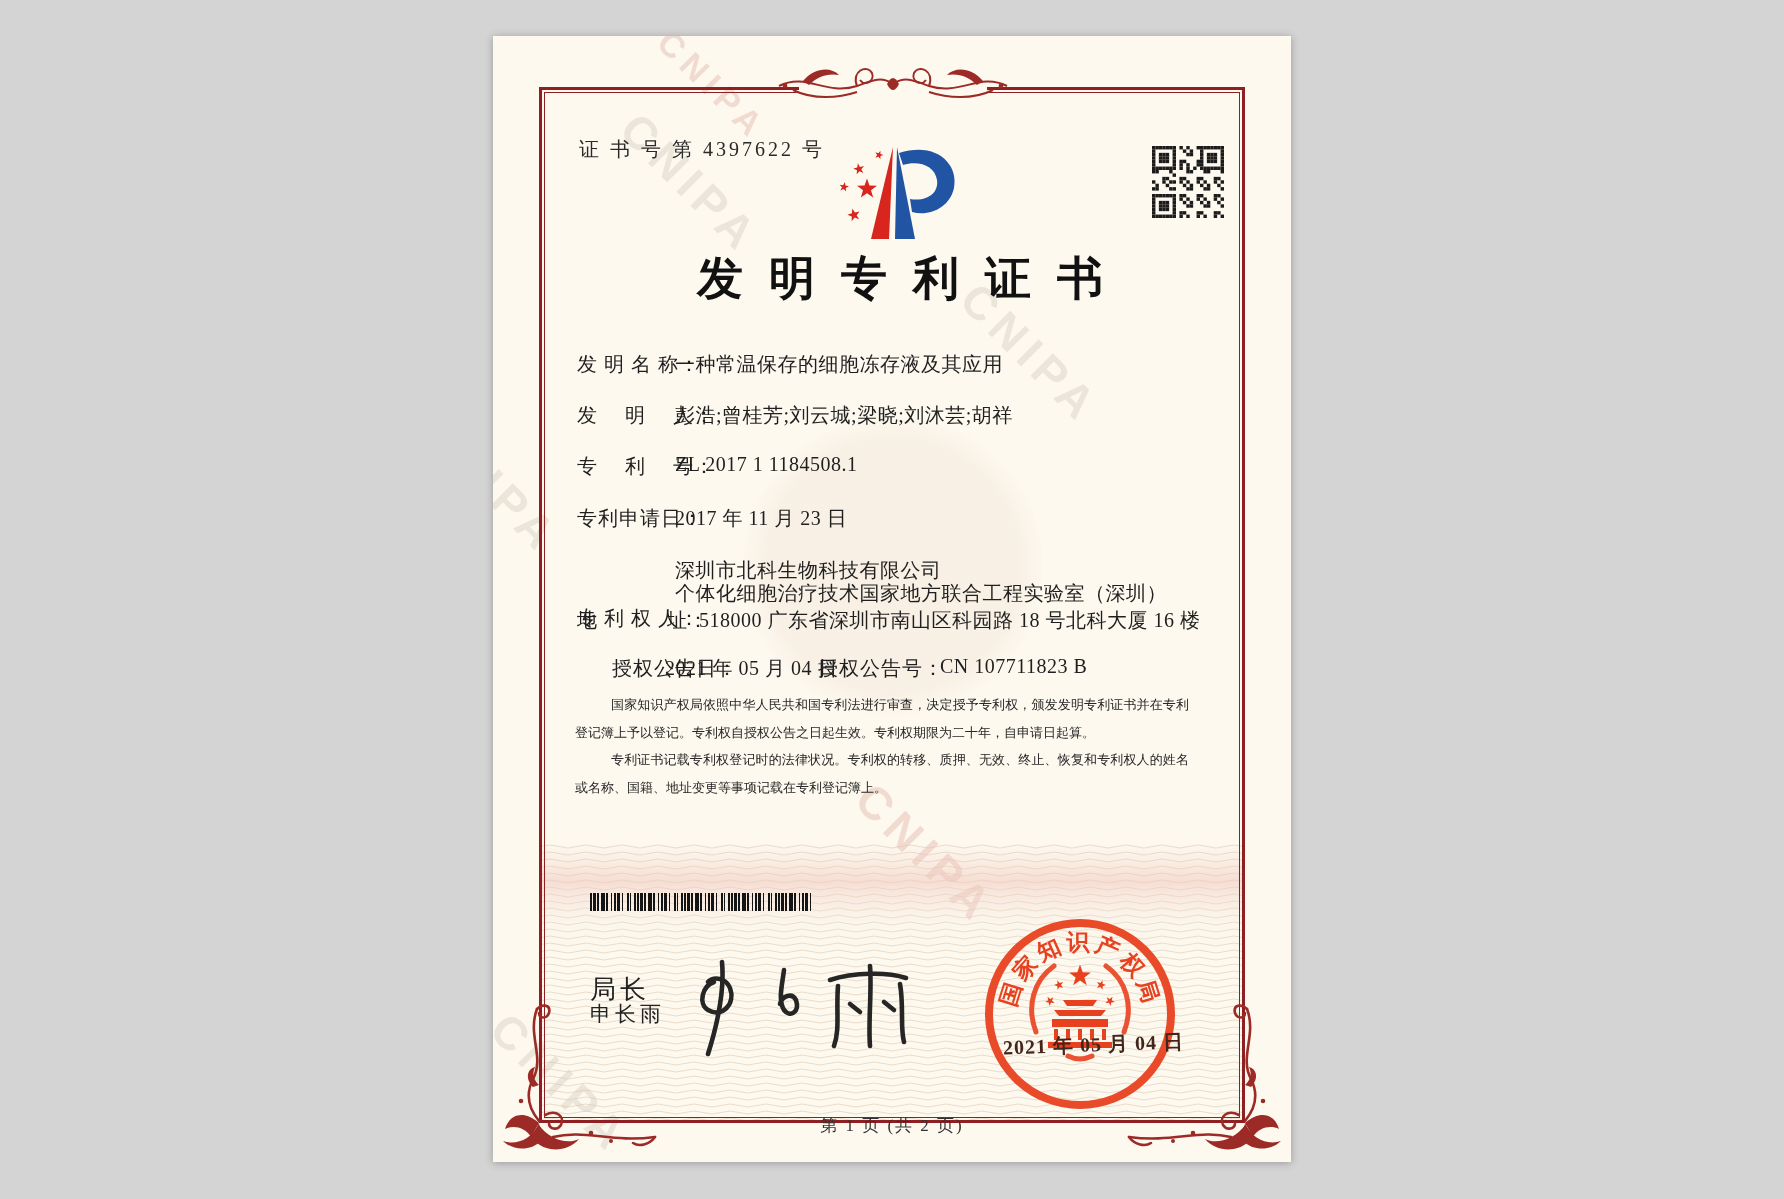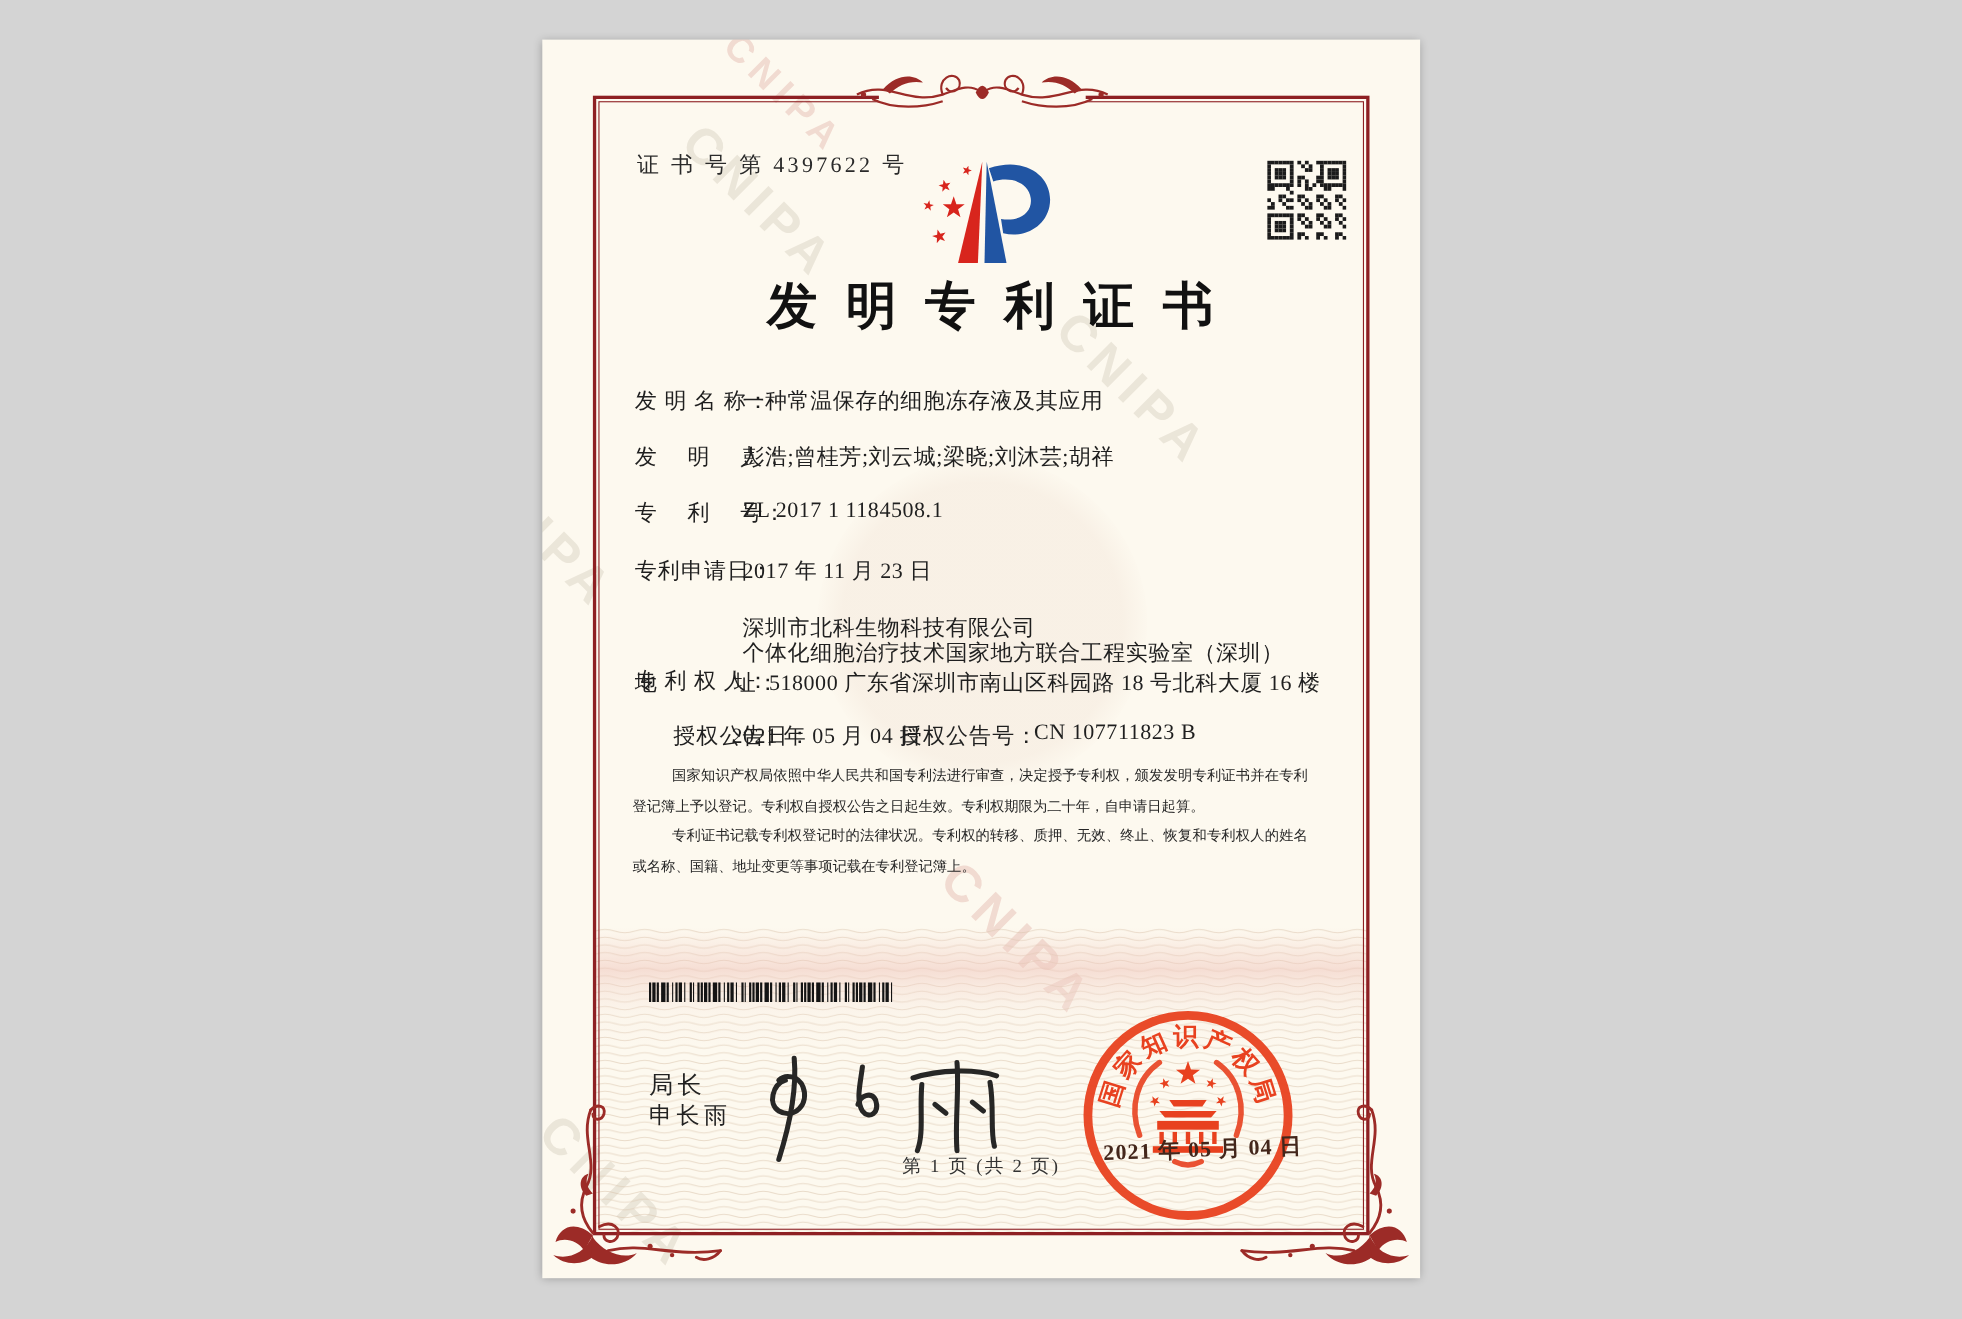--- a/index.html
+++ b/index.html
@@ -33,30 +33,30 @@
   .title{position:absolute;left:0;top:212px;width:100%;text-align:center;font-size:46px;font-weight:bold;
          letter-spacing:26px;padding-left:42px;box-sizing:border-box;color:#111;z-index:4;}
   .row-label{position:absolute;left:84px;font-size:20px;color:#1f1f1f;letter-spacing:1px;z-index:4;white-space:nowrap;}
   .row-value{position:absolute;left:182px;font-size:20px;color:#1f1f1f;letter-spacing:.5px;z-index:4;white-space:nowrap;}
   .legal{position:absolute;left:82px;top:655px;width:614px;font-size:13px;line-height:27.5px;
          text-align:justify;text-indent:36px;color:#262626;z-index:4;}
   .legal p{margin:0;}
   .barcode{position:absolute;left:97px;top:857px;width:224px;height:18px;z-index:4;}
   .barcode svg rect{fill:#141414;}
   .director-label{position:absolute;left:97px;top:936px;font-family:Liberation Serif, serif;
-         font-size:22px;letter-spacing:4px;color:#222;z-index:4;}
+         font-size:26px;letter-spacing:4px;color:#222;z-index:4;}
   .director-name{position:absolute;left:97px;top:964px;font-family:"Liberation Sans","DejaVu Sans",sans-serif;
          font-size:21px;letter-spacing:4px;color:#222;z-index:4;}
   .signature{position:absolute;left:185px;top:916px;z-index:5;}
   .hidden-text{position:absolute;width:1px;height:1px;overflow:hidden;clip:rect(0 0 0 0);}
 
   .seal{position:absolute;left:489px;top:880px;width:196px;height:196px;z-index:5;}
   .seal-date{position:absolute;left:510px;top:995px;width:200px;font-size:20px;font-weight:bold;
          color:#43261b;letter-spacing:1px;transform:rotate(-2deg);z-index:6;white-space:nowrap;}
-  .footer{position:absolute;left:0;top:1012px;width:100%;text-align:center;font-size:17px;color:#333;
+  .footer{position:absolute;left:0;top:1078px;width:100%;text-align:center;font-size:17px;color:#333;
          letter-spacing:2px;z-index:4;}
 
   .qr{position:absolute;left:659px;top:110px;width:72px;height:72px;z-index:4;}
   .qr svg rect{fill:#1b1b1b;}
   .logo{position:absolute;left:338px;top:105px;z-index:4;}
 </style>
 </head>
 <body>
 
 <div class="canvas">

